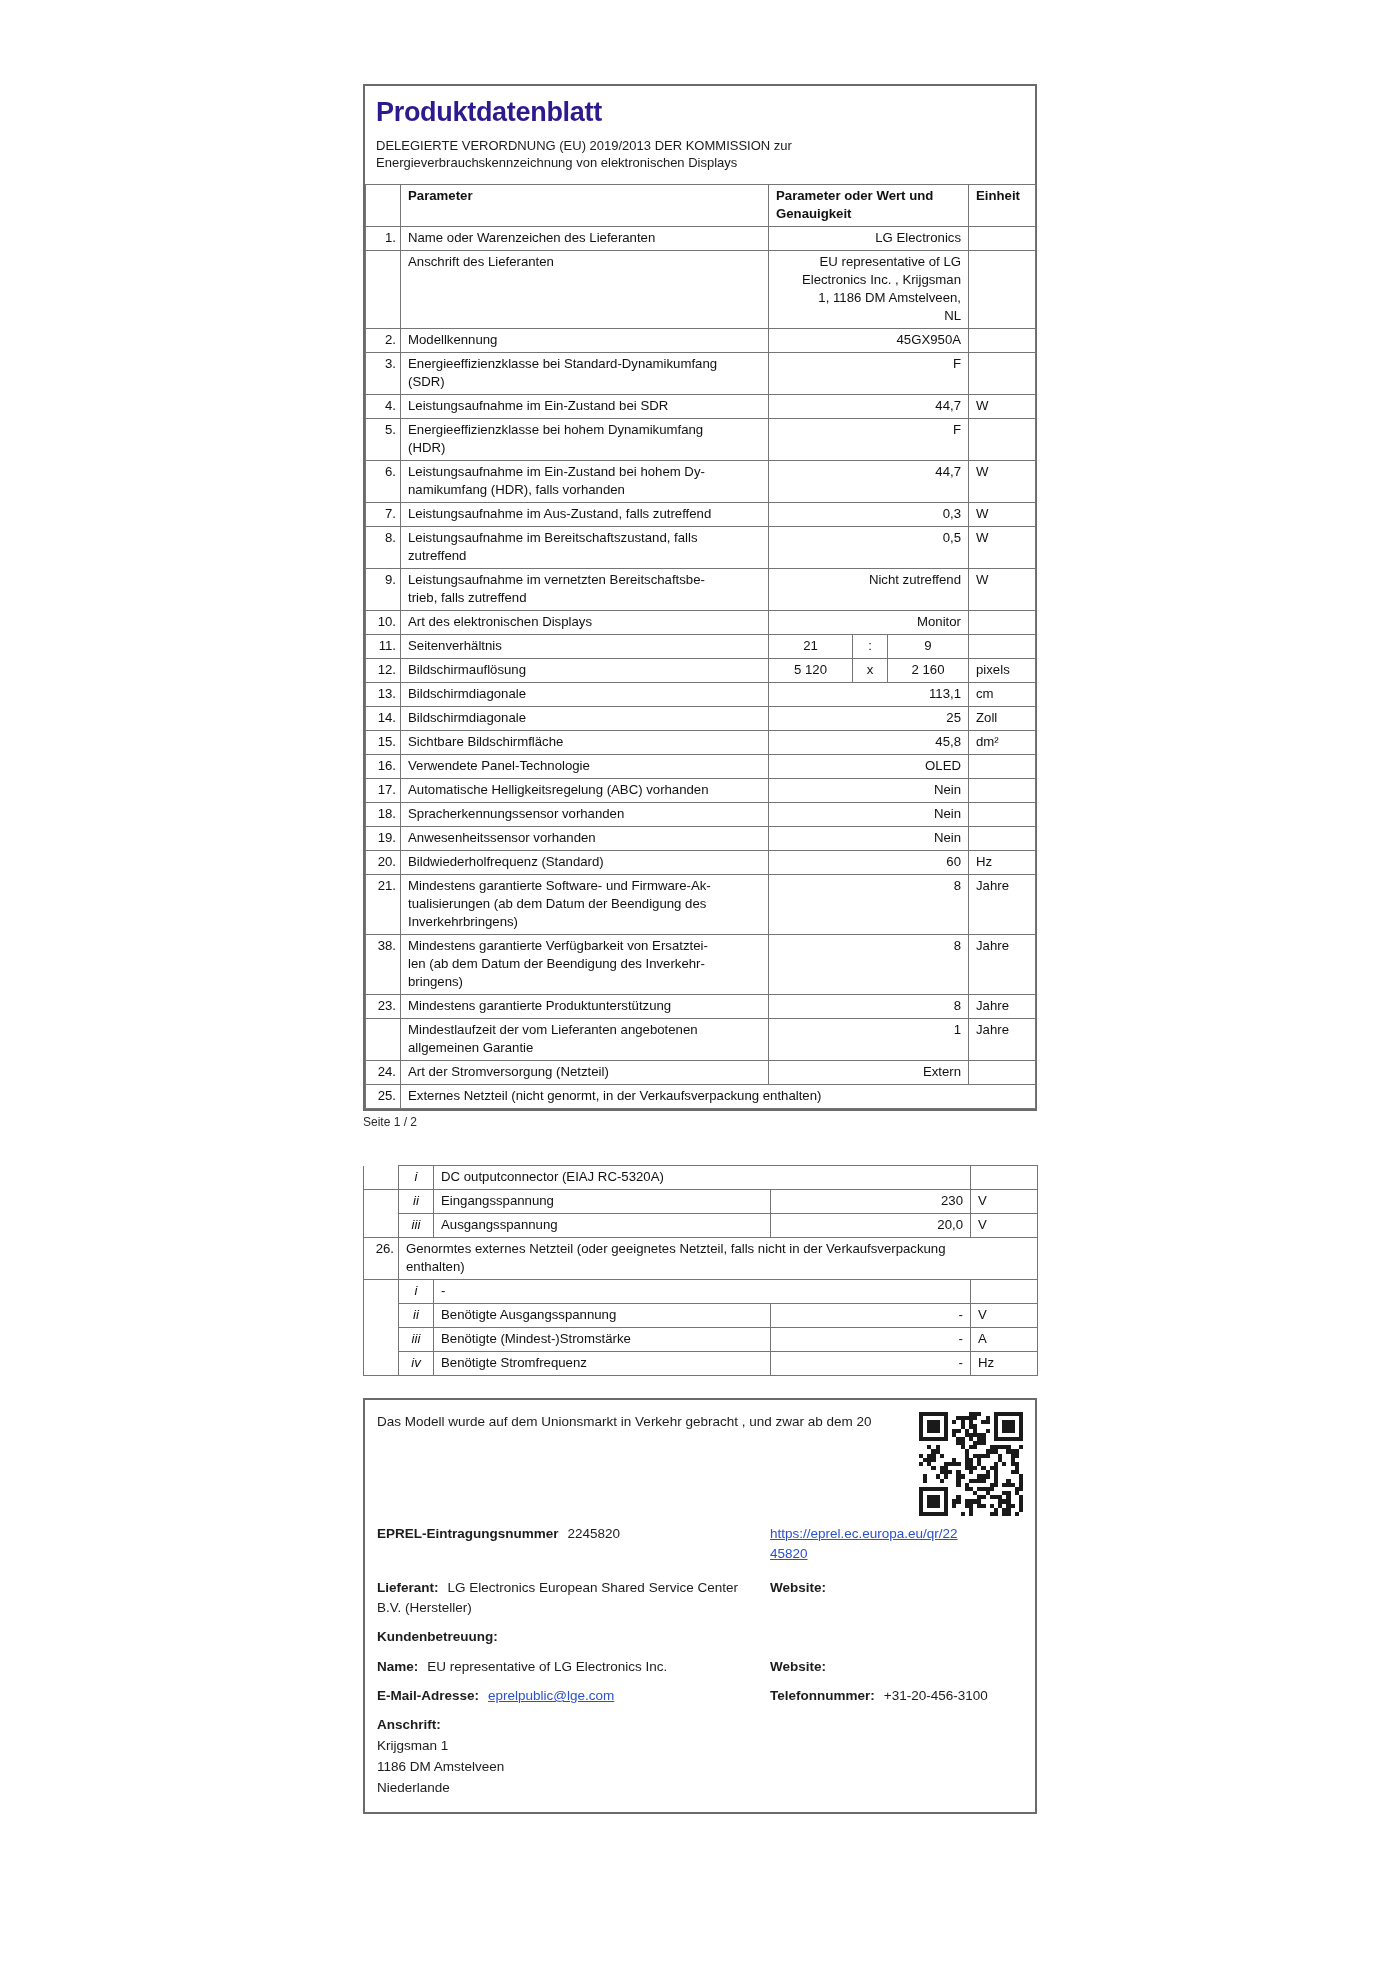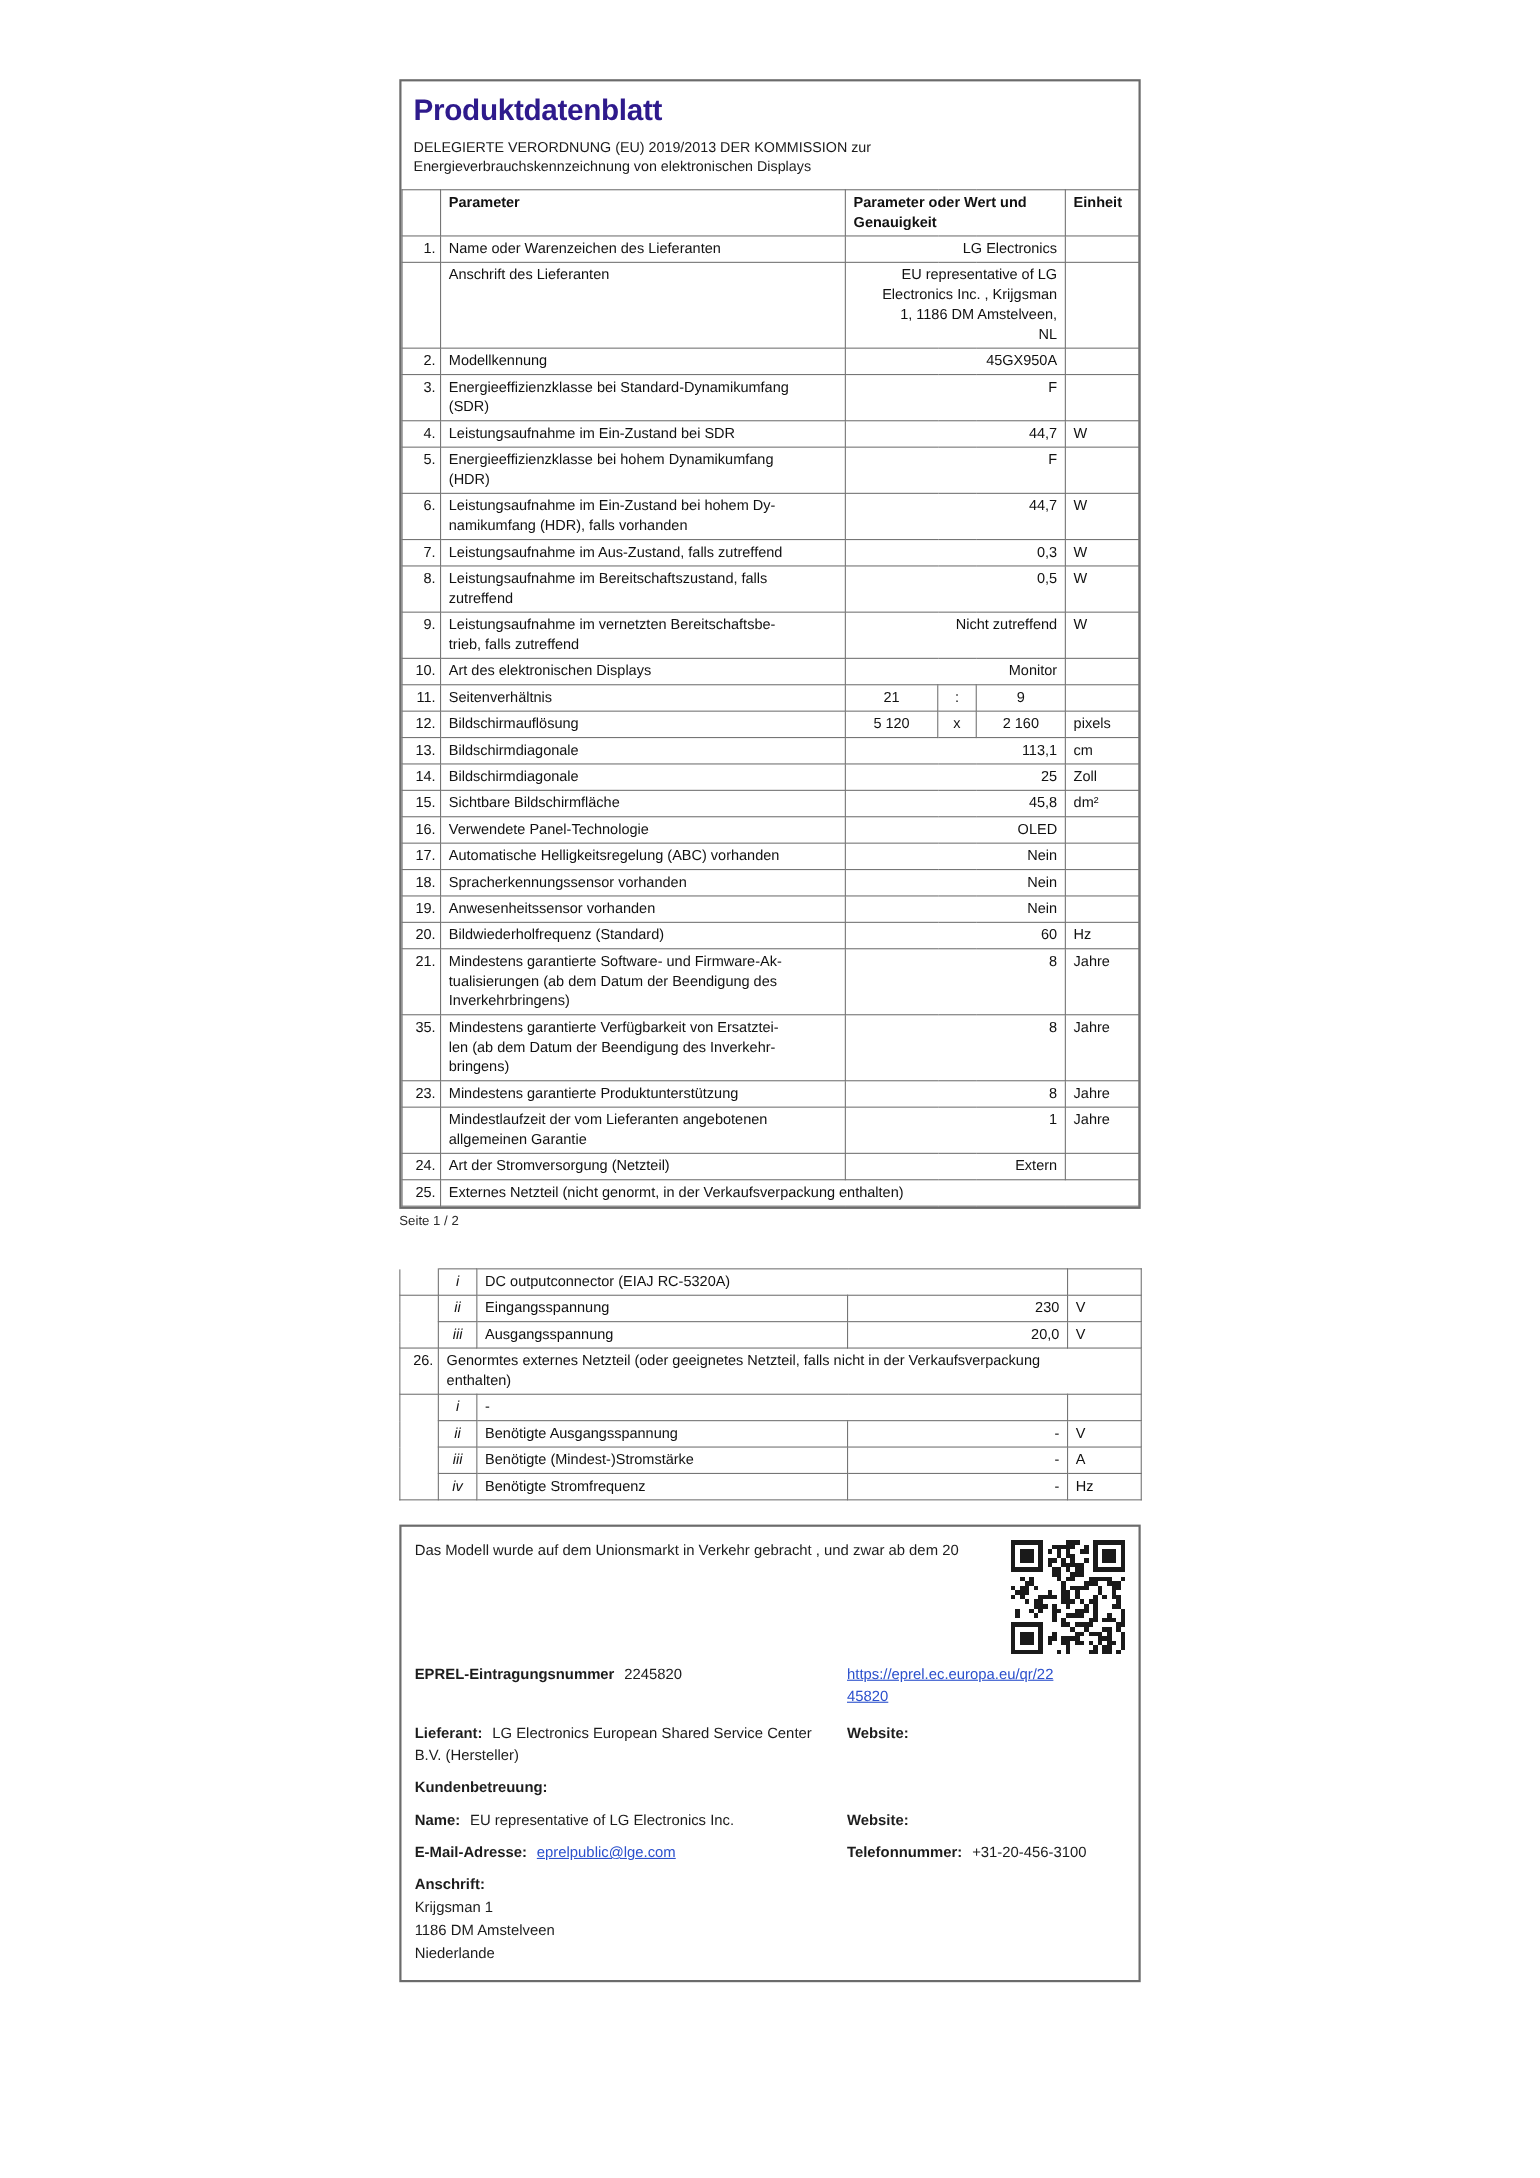--- a/index.html
+++ b/index.html
@@ -1,18 +1,18 @@
 <!DOCTYPE html>
 <html><head>
 <meta charset="utf-8">
 <style>
   html,body{margin:0;padding:0;background:#ffffff;}
   body{width:1400px;height:1980px;font-family:"Liberation Sans",sans-serif;color:#1c1c1c;
        -webkit-font-smoothing:antialiased;}
-  .doc{width:674px;margin:4px auto;padding-top:68px;box-sizing:border-box;}
+  .doc{width:674px;margin:16px auto;padding-top:68px;box-sizing:border-box;}
 
   
   .box1{border:2px solid #6b6b6b;box-sizing:border-box;}
   .title-area{padding:10px 12px 6px 11px;}
   .doc-title{margin:0 0 9px 0;font-size:27px;line-height:32px;font-weight:bold;
              color:#2e1a8c;letter-spacing:-0.3px;}
   .doc-subtitle{font-size:13px;line-height:17px;color:#1c1c1c;margin-bottom:7px;}
 
   table{border-collapse:collapse;table-layout:fixed;font-size:13.2px;}
   .t1{width:670px;}
@@ -222,21 +222,21 @@
           </tr>
       <tr>
             <td class="cn">21.</td>
             <td class="cl">Mindestens garantierte Software- und Firmware-Ak-
 tualisierungen (ab dem Datum der Beendigung des
 Inverkehrbringens)</td>
             <td class="cv" colspan="3">8</td>
             <td class="cu">Jahre</td>
           </tr>
       <tr>
-            <td class="cn">35.</td>
+            <td class="cn">38.</td>
             <td class="cl">Mindestens garantierte Verfügbarkeit von Ersatztei-
 len (ab dem Datum der Beendigung des Inverkehr-
 bringens)</td>
             <td class="cv" colspan="3">8</td>
             <td class="cu">Jahre</td>
           </tr>
       <tr>
             <td class="cn">23.</td>
             <td class="cl">Mindestens garantierte Produktunterstützung</td>
             <td class="cv" colspan="3">8</td>

